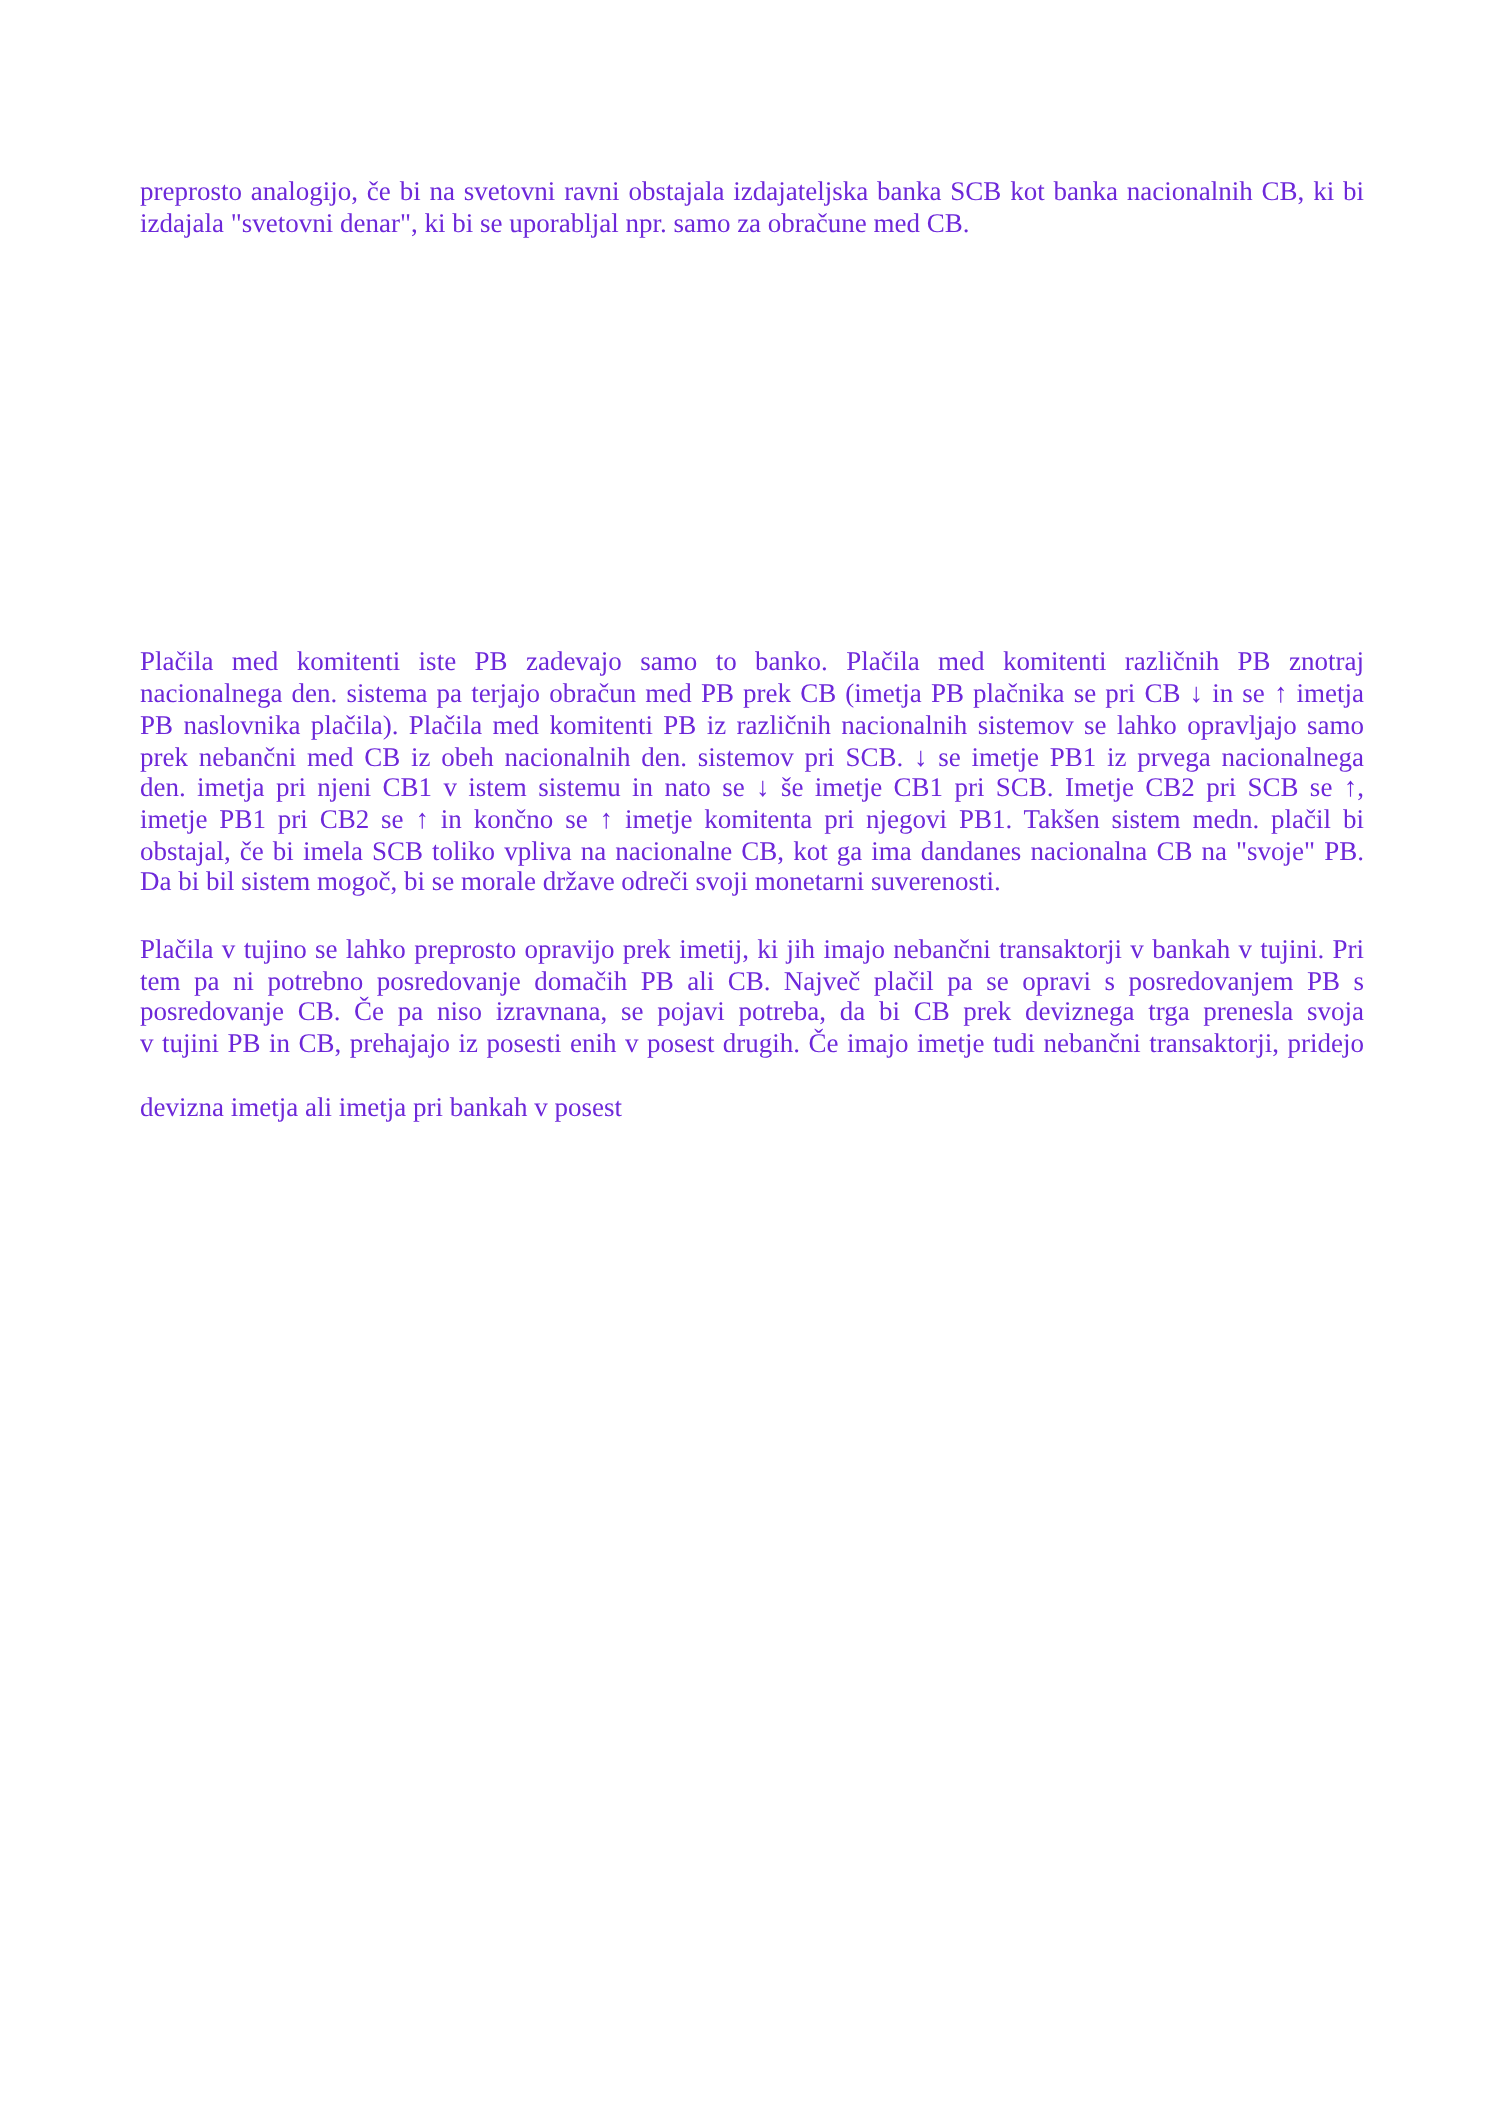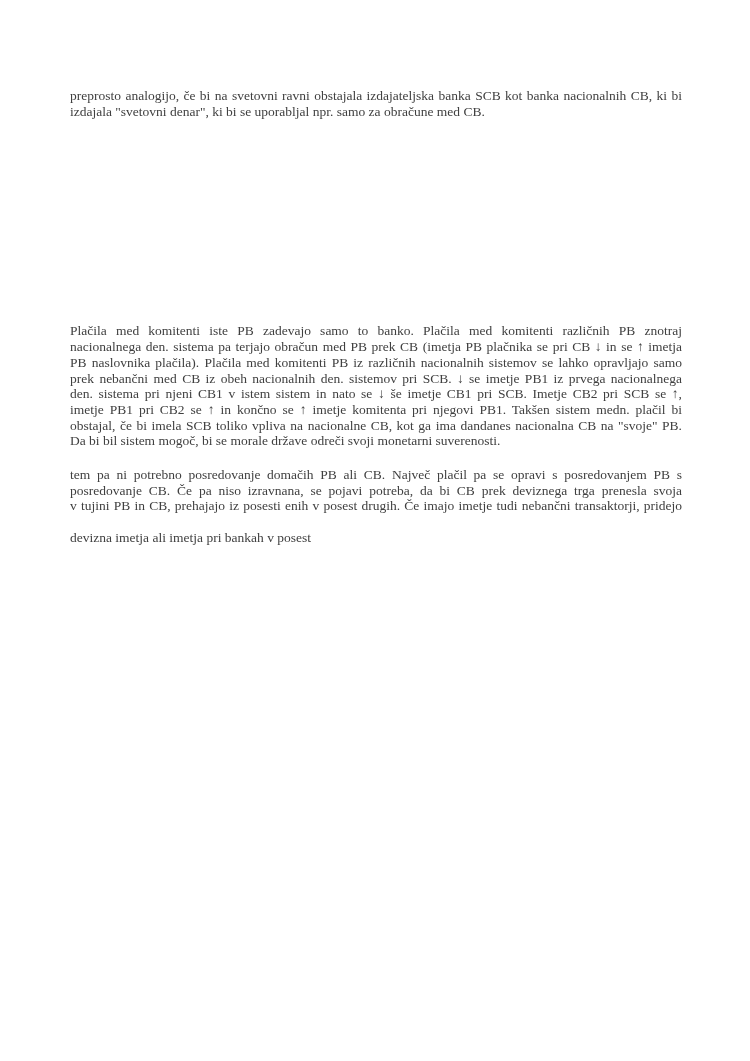--- a/index.html
+++ b/index.html
@@ -7,21 +7,21 @@
     padding: 0;
     background: #ffffff;
   }
   .page {
     position: relative;
     width: 750px;
     height: 984px;
     background: #ffffff;
     overflow: hidden;
     font-family: "Liberation Serif", serif;
-    color: #404040;
+    color: #6d28d9;
   }
   .content {
     position: absolute;
     left: 70px;
     top: 0;
     width: 612px;
     font-size: 13.5px;
     line-height: 15.7px;
   }
   .para { margin: 0; padding: 0; }
@@ -59,28 +59,29 @@
     </div>
 
 
     <div class="figure-spacer"></div>
 
     <div class="para para2">
       <div class="jline">Plačila med komitenti iste PB zadevajo samo to banko. Plačila med komitenti različnih PB znotraj</div>
       <div class="jline">nacionalnega den. sistema pa terjajo obračun med PB prek CB (imetja PB plačnika se pri CB ↓ in se ↑ imetja</div>
       <div class="jline">PB naslovnika plačila). Plačila med komitenti PB iz različnih nacionalnih sistemov se lahko opravljajo samo</div>
       <div class="jline">prek nebančni med CB iz obeh nacionalnih den. sistemov pri SCB. ↓ se imetje PB1 iz prvega nacionalnega</div>
-      <div class="jline">den. sistema pri njeni CB1 v istem sistem in nato se ↓ še imetje CB1 pri SCB. Imetje CB2 pri SCB se ↑,</div>
+      <div class="jline">den. imetja pri njeni CB1 v istem sistemu in nato se ↓ še imetje CB1 pri SCB. Imetje CB2 pri SCB se ↑,</div>
       <div class="jline">imetje PB1 pri CB2 se ↑ in končno se ↑ imetje komitenta pri njegovi PB1. Takšen sistem medn. plačil bi</div>
       <div class="jline">obstajal, če bi imela SCB toliko vpliva na nacionalne CB, kot ga ima dandanes nacionalna CB na "svoje" PB.</div>
       <div class="jlast">Da bi bil sistem mogoč, bi se morale države odreči svoji monetarni suverenosti.</div>
     </div>
 
 
     <div class="para para3">
+      <div class="jline">Plačila v tujino se lahko preprosto opravijo prek imetij, ki jih imajo nebančni transaktorji v bankah v tujini. Pri</div>
       <div class="jline">tem pa ni potrebno posredovanje domačih PB ali CB. Največ plačil pa se opravi s posredovanjem PB s</div>
       <div class="jline">posredovanje CB. Če pa niso izravnana, se pojavi potreba, da bi CB prek deviznega trga prenesla svoja</div>
       <div class="jline">v tujini PB in CB, prehajajo iz posesti enih v posest drugih. Če imajo imetje tudi nebančni transaktorji, pridejo</div>
     </div>
 
     <div class="caption-devizna">devizna imetja ali imetja pri bankah v posest</div>
 
   </div>
 
   <div class="page-number">72</div>

